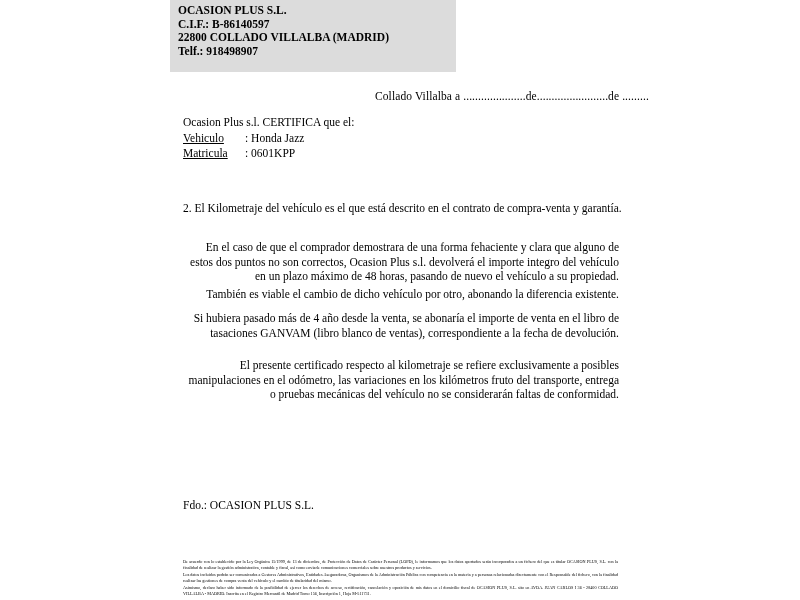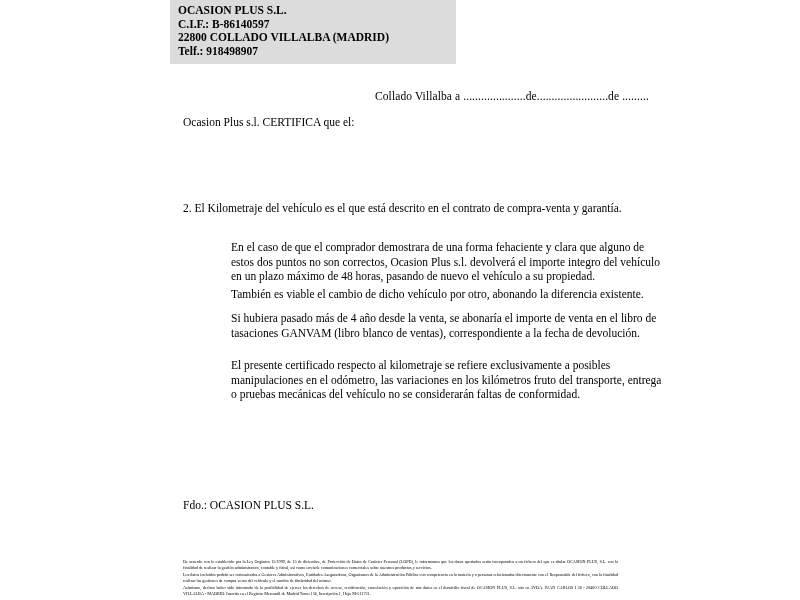--- a/index.html
+++ b/index.html
@@ -24,21 +24,21 @@
     height: 600px;
     background: #ffffff;
   }
 
   
   .letterhead {
     position: absolute;
     left: 170px;
     top: 0px;
     width: 272px;
-    padding: 4px 6px 6px 8px;
+    padding: 4px 6px 14px 8px;
     background: #dcdcdc;
     font-weight: bold;
     font-size: 11.5px;
     line-height: 13.5px;
   }
   .letterhead div {
     white-space: nowrap;
   }
 
   .place-date {
@@ -81,22 +81,21 @@
   }
   .point-1 { top: 178px; }
   .point-2 { top: 202px; }
 
   .para {
     position: absolute;
     left: 183px;
     width: 436px;
     font-size: 11.5px;
     line-height: 14.5px;
-    text-align: left;
-    margin-left: 48px;
+    text-align: right;
   }
   .p-1 { top: 240px; }
   .p-2 { top: 287px; }
   .p-3 { top: 311px; }
   .p-4 { top: 358px; }
 
   .signature {
     position: absolute;
     left: 183px;
     top: 499px;
@@ -126,20 +125,28 @@
     <div>OCASION PLUS S.L.</div>
     <div>C.I.F.: B-86140597</div>
     <div>22800 COLLADO VILLALBA (MADRID)</div>
     <div>Telf.: 918498907</div>
   </div>
 
   <div class="place-date">Collado Villalba a .....................de........................de .........</div>
 
   <div class="certifica">Ocasion Plus s.l. CERTIFICA que el:</div>
 
+  <div class="fields">
+    <div class="row">
+      <span class="lbl">Vehiculo</span><span>: Honda Jazz</span>
+    </div>
+    <div class="row">
+      <span class="lbl">Matricula</span><span>: 0601KPP</span>
+    </div>
+  </div>
 
   <div class="point point-2">2. El Kilometraje del vehículo es el que está descrito en el contrato de compra-venta y garantía.</div>
 
   <div class="para p-1">En el caso de que el comprador demostrara de una forma fehaciente y clara que alguno de estos dos puntos no son correctos, Ocasion Plus s.l. devolverá el importe integro del vehículo en un plazo máximo de 48 horas, pasando de nuevo el vehículo a su propiedad.</div>
   <div class="para p-2">También es viable el cambio de dicho vehículo por otro, abonando la diferencia existente.</div>
   <div class="para p-3">Si hubiera pasado más de 4 año desde la venta, se abonaría el importe de venta en el libro de tasaciones GANVAM (libro blanco de ventas), correspondiente a la fecha de devolución.</div>
   <div class="para p-4">El presente certificado respecto al kilometraje se refiere exclusivamente a posibles manipulaciones en el odómetro, las variaciones en los kilómetros fruto del transporte, entrega o pruebas mecánicas del vehículo no se considerarán faltas de conformidad.</div>
 
   <div class="signature">Fdo.: OCASION PLUS S.L.</div>
 

